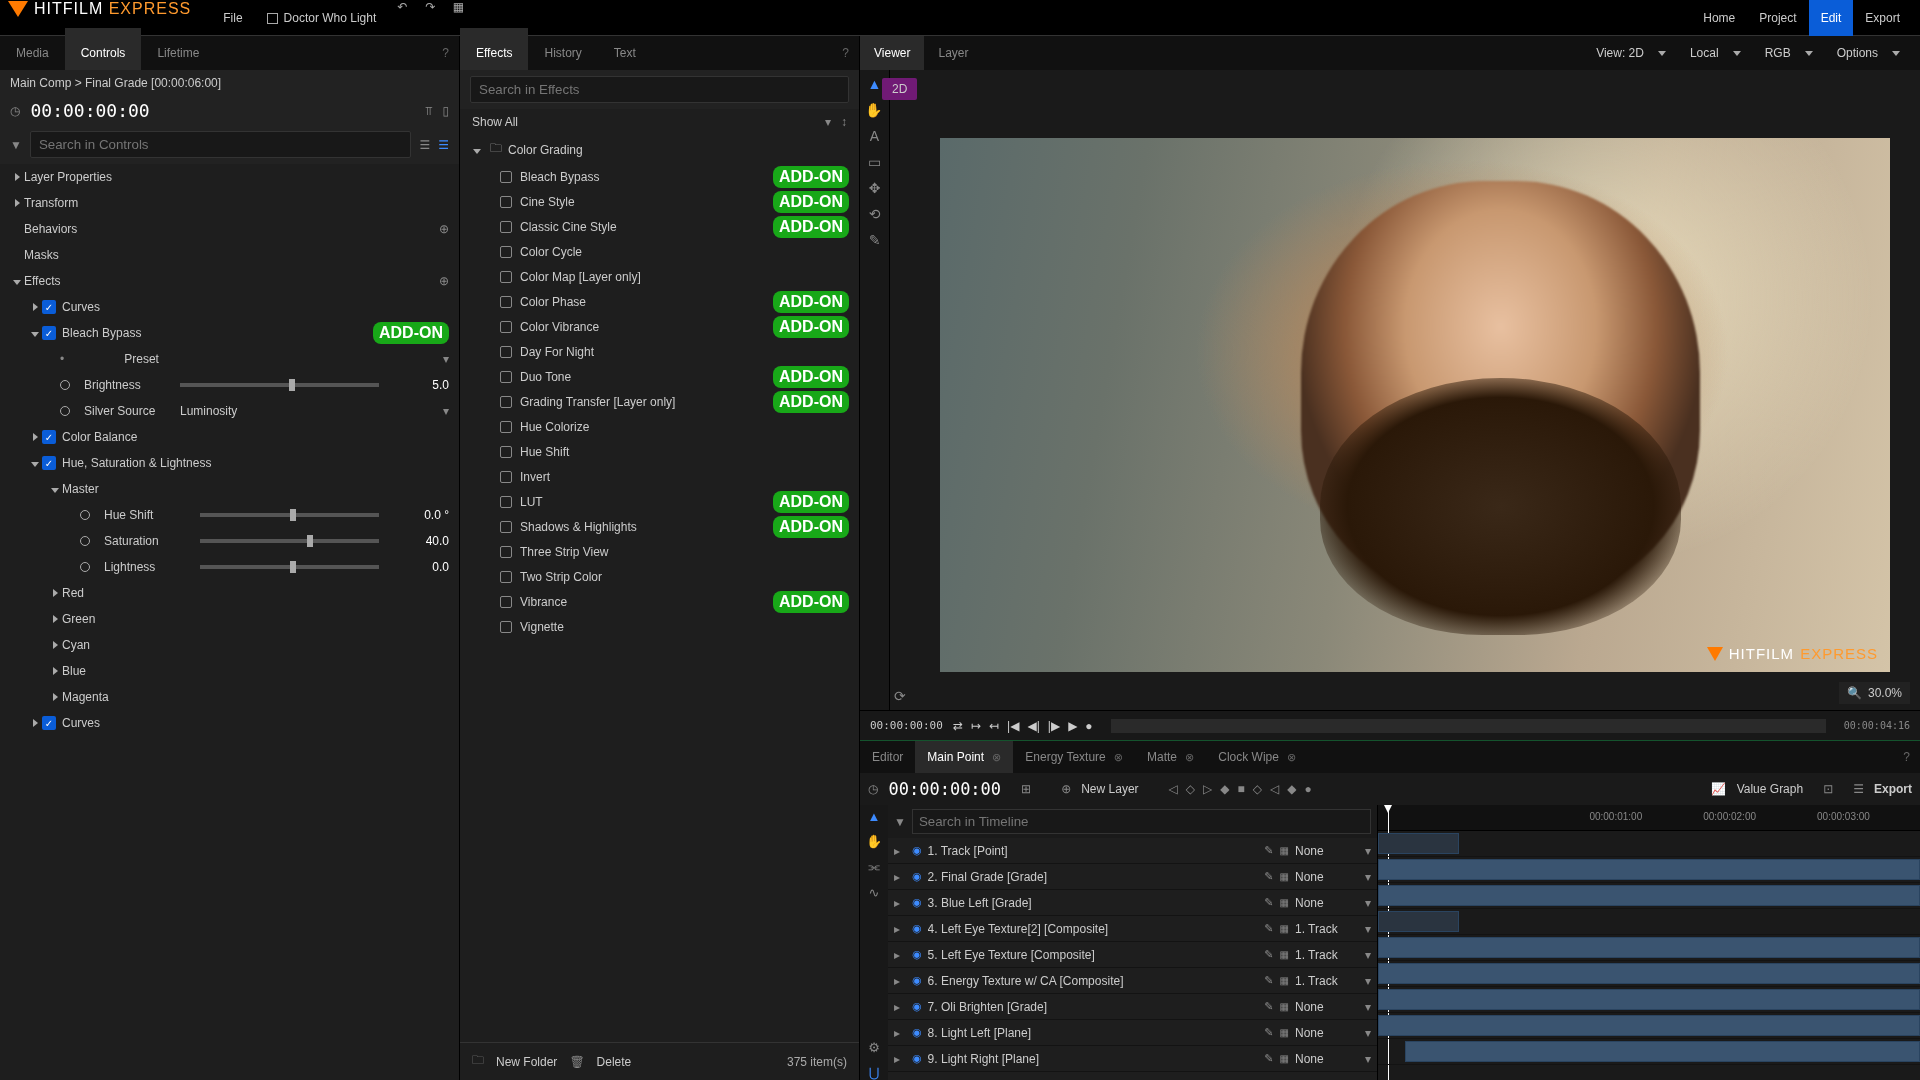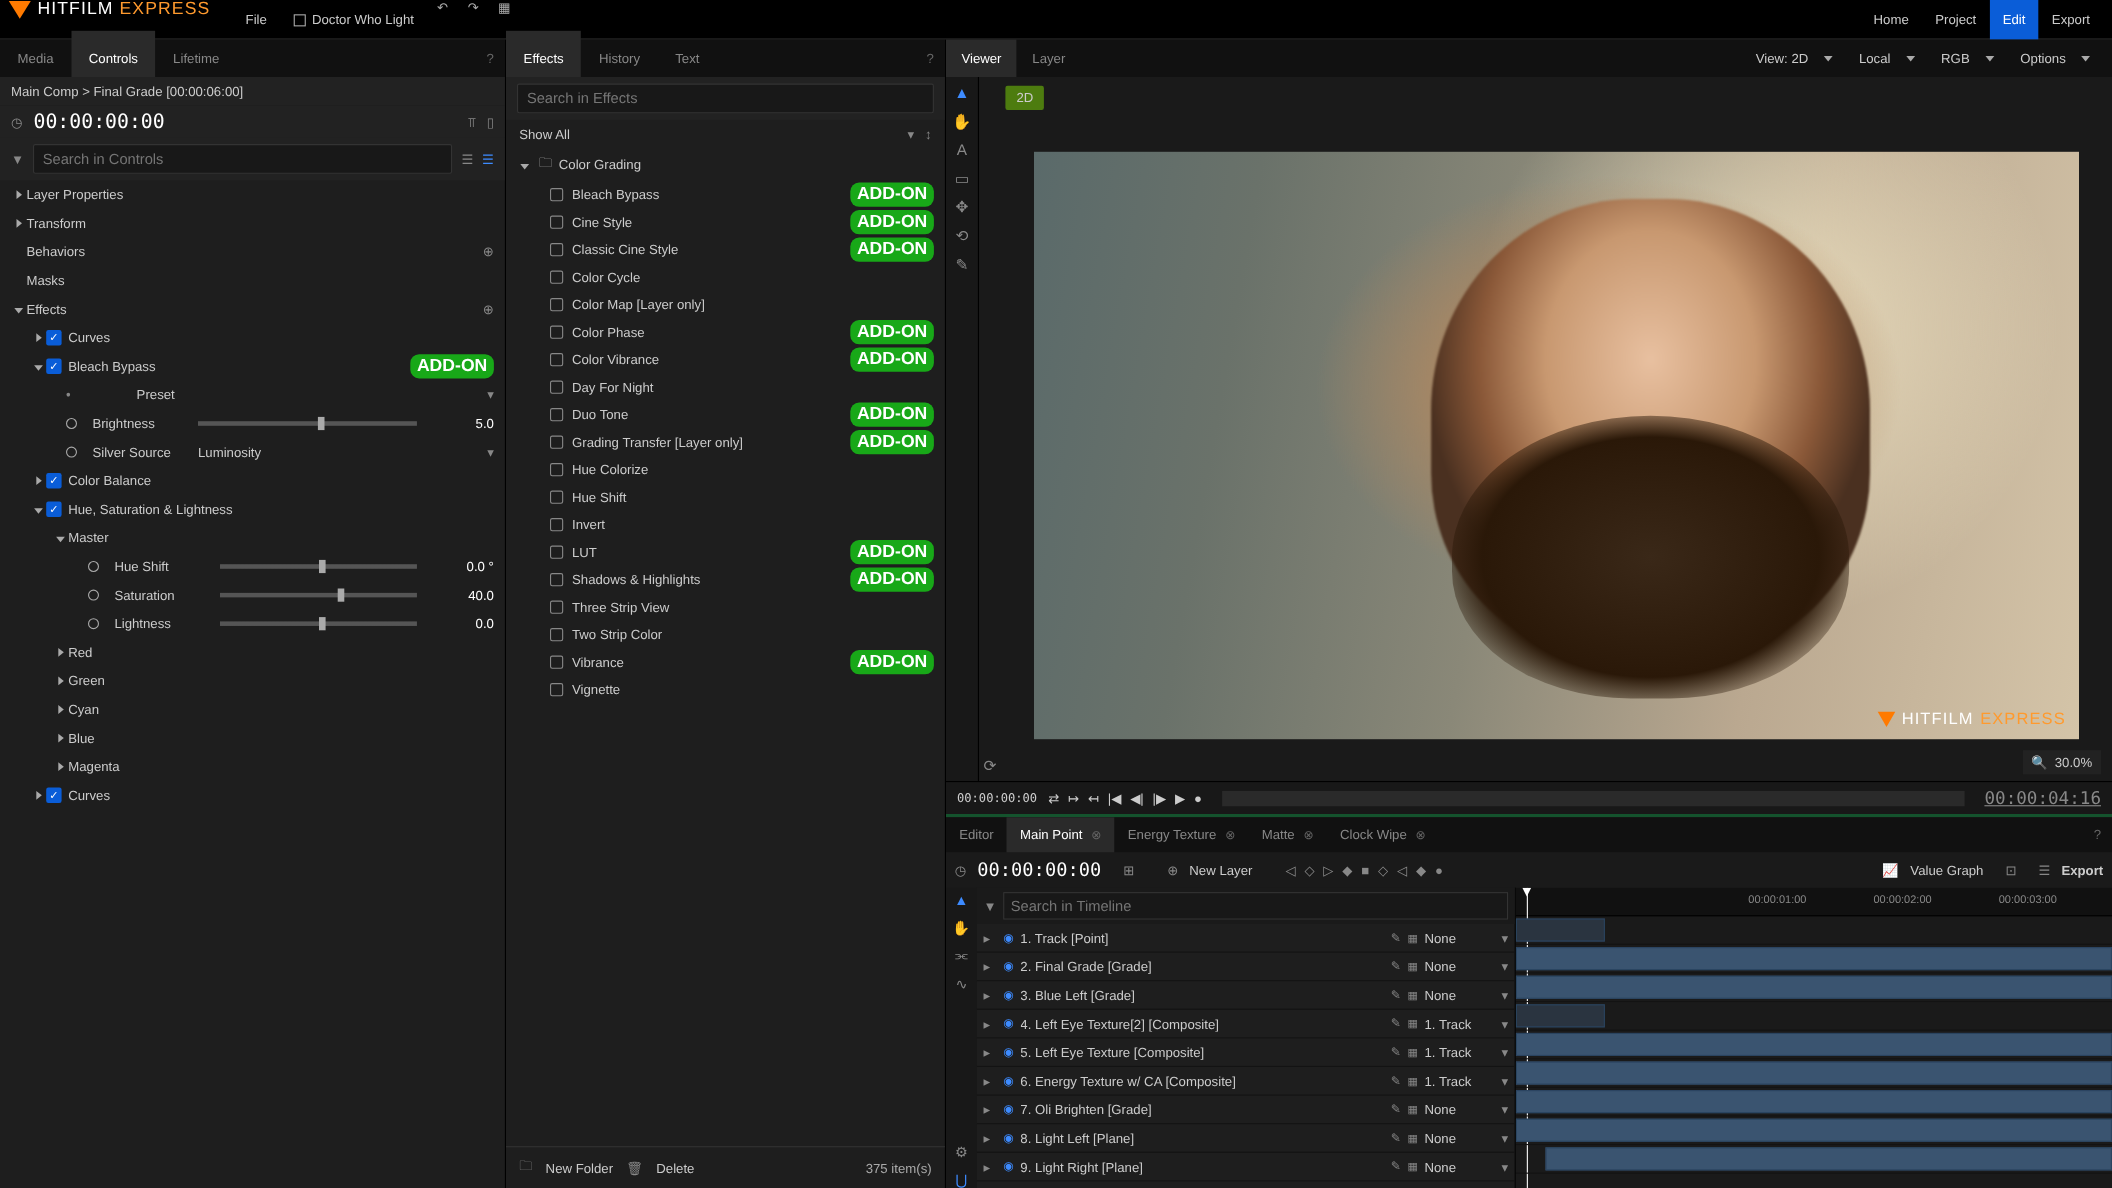--- a/index.html
+++ b/index.html
@@ -72,21 +72,21 @@
 .right-col { flex:1; display:flex; flex-direction:column; }
 .viewer-tabs { display:flex; align-items:center; background:#111; height:34px; }
 .viewer-tabs .tab{ padding:0 14px; height:34px; display:flex; align-items:center; color:#888; cursor:pointer;}
 .viewer-tabs .tab.active{ background:#2a2a2a; color:#fff;}
 .viewer-opts{ margin-left:auto; display:flex; gap:4px; padding-right:10px;}
 .viewer-opts .opt{ padding:4px 10px; color:#ccc; cursor:pointer; display:flex; align-items:center; gap:14px;}
 .viewer-body { flex:1; display:flex; background:#1a1a1a; position:relative; min-height:0; }
 .viewer-tools { width:30px; background:#181818; display:flex; flex-direction:column; align-items:center; padding-top:6px; gap:10px; border-right:1px solid #000;}
 .viewer-tools .tool{ color:#888; cursor:pointer; font-size:14px;}
 .viewer-tools .tool.active{ color:#3d8bff; }
-.view2d-tab{ background:#4d7c0f; padding:4px 10px; margin:6px; border-radius:2px; color:#ccc; width:fit-content; position:absolute; left:48px; top:2px; cursor:pointer;}
+.view2d-tab{ background:#701a75; padding:4px 10px; margin:6px; border-radius:2px; color:#ccc; width:fit-content; position:absolute; left:16px; top:2px; cursor:pointer;}
 .canvas-area{ flex:1; display:flex; align-items:center; justify-content:center; padding:40px 30px 10px 50px; position:relative;}
 .preview { width:100%; max-width:960px; aspect-ratio:16/9; background:
   radial-gradient(ellipse 70% 90% at 55% 40%, #d4a878 0%, #b08860 18%, rgba(176,136,96,0) 40%),
   radial-gradient(circle at 70% 30%, rgba(255,245,210,0.7), transparent 35%),
   linear-gradient(100deg, #5a6a6a 0%, #6a726a 20%, #8a8878 45%, #baa890 70%, #d4c4a8 100%);
   position:relative; overflow:hidden; }
 .preview .face{ position:absolute; left:38%; top:8%; width:42%; height:78%;
   background: radial-gradient(ellipse 60% 70% at 50% 35%, #e8c0a0 0%, #c89870 40%, #8a5838 65%, #4a3020 85%);
   border-radius:46% 46% 40% 40%; filter:blur(1px);}
 .preview .beard{ position:absolute; left:40%; top:45%; width:38%; height:48%; background:radial-gradient(ellipse, #3a2818 0%, #2a1808 60%, transparent 80%); border-radius:50% 50% 45% 45%;}
@@ -94,24 +94,24 @@
 .preview .wm .tri{ width:0;height:0;border-left:8px solid transparent;border-right:8px solid transparent;border-top:14px solid #ff7a00;}
 .preview .wm .t1{ color:#fff; font-size:15px; letter-spacing:1px;}
 .preview .wm .t2{ color:#ff9a2e; font-size:15px; letter-spacing:1px;}
 .zoom-badge{ position:absolute; right:10px; bottom:6px; background:#222; padding:4px 8px; display:flex; align-items:center; gap:6px;}
 .refresh-corner{ position:absolute; left:34px; bottom:6px; color:#888; font-size:14px;}
 .playbar{ height:30px; background:#181818; display:flex; align-items:center; padding:0 10px; gap:10px; border-top:1px solid #000;}
 .playbar .tc{ font-family:monospace; color:#ccc; font-size:11px;}
 .playbar .ctrls{ display:flex; gap:8px; }
 .playbar .ctrls .c{ color:#ccc; cursor:pointer; font-size:12px;}
 .playbar .tl{ flex:1; height:14px; background:#2a2a2a; position:relative; margin:0 8px;}
-.playbar .tc-end{ font-family:monospace; color:#888; font-size:16px;text-decoration:underline;}
-
-
-.timeline { height:340px; background:#1e1e1e; display:flex; flex-direction:column; border-top:3px solid #14532d;}
+.playbar .tc-end{ font-family:monospace; color:#888; font-size:10px;}
+
+
+.timeline { height:340px; background:#1e1e1e; display:flex; flex-direction:column; border-top:1px solid #14532d;}
 .tl-tabs{ display:flex; align-items:center; background:#111; height:32px;}
 .tl-tabs .tab{ padding:0 12px; height:32px; display:flex; align-items:center; gap:8px; color:#888; cursor:pointer;}
 .tl-tabs .tab.active{ background:#2a2a2a; color:#fff;}
 .tl-tabs .close-x{ color:#666; font-size:11px;}
 .tl-tabs .help{ margin-left:auto; padding:0 10px; color:#666;}
 .tl-header{ display:flex; align-items:center; padding:4px 8px; gap:10px; background:#1a1a1a; height:32px;}
 .tl-header .tc{ color:#fff; font-size:17px; font-family:monospace;}
 .tl-header .kf-ctrls{ display:flex; gap:8px; color:#888; margin-left:auto;}
 .tl-header .kf-ctrls .k{ cursor:pointer;}
 .tl-body{ flex:1; display:flex; min-height:0;}

